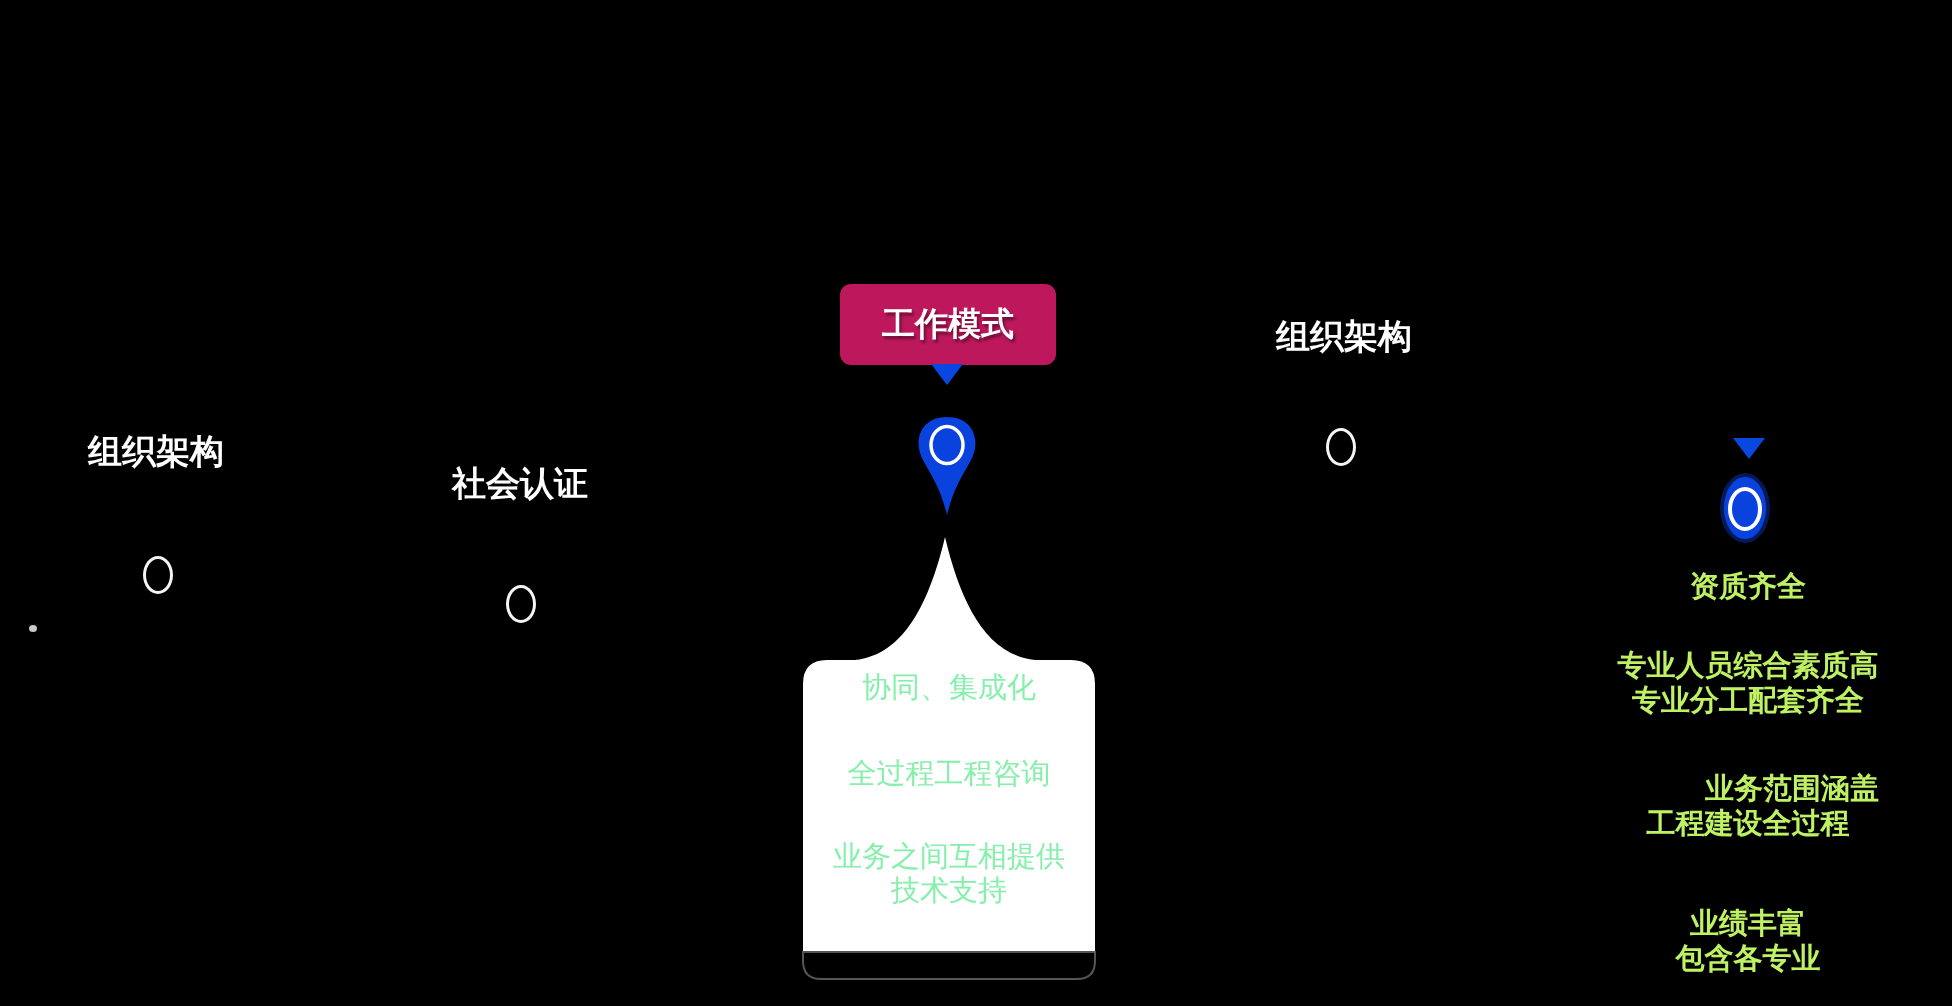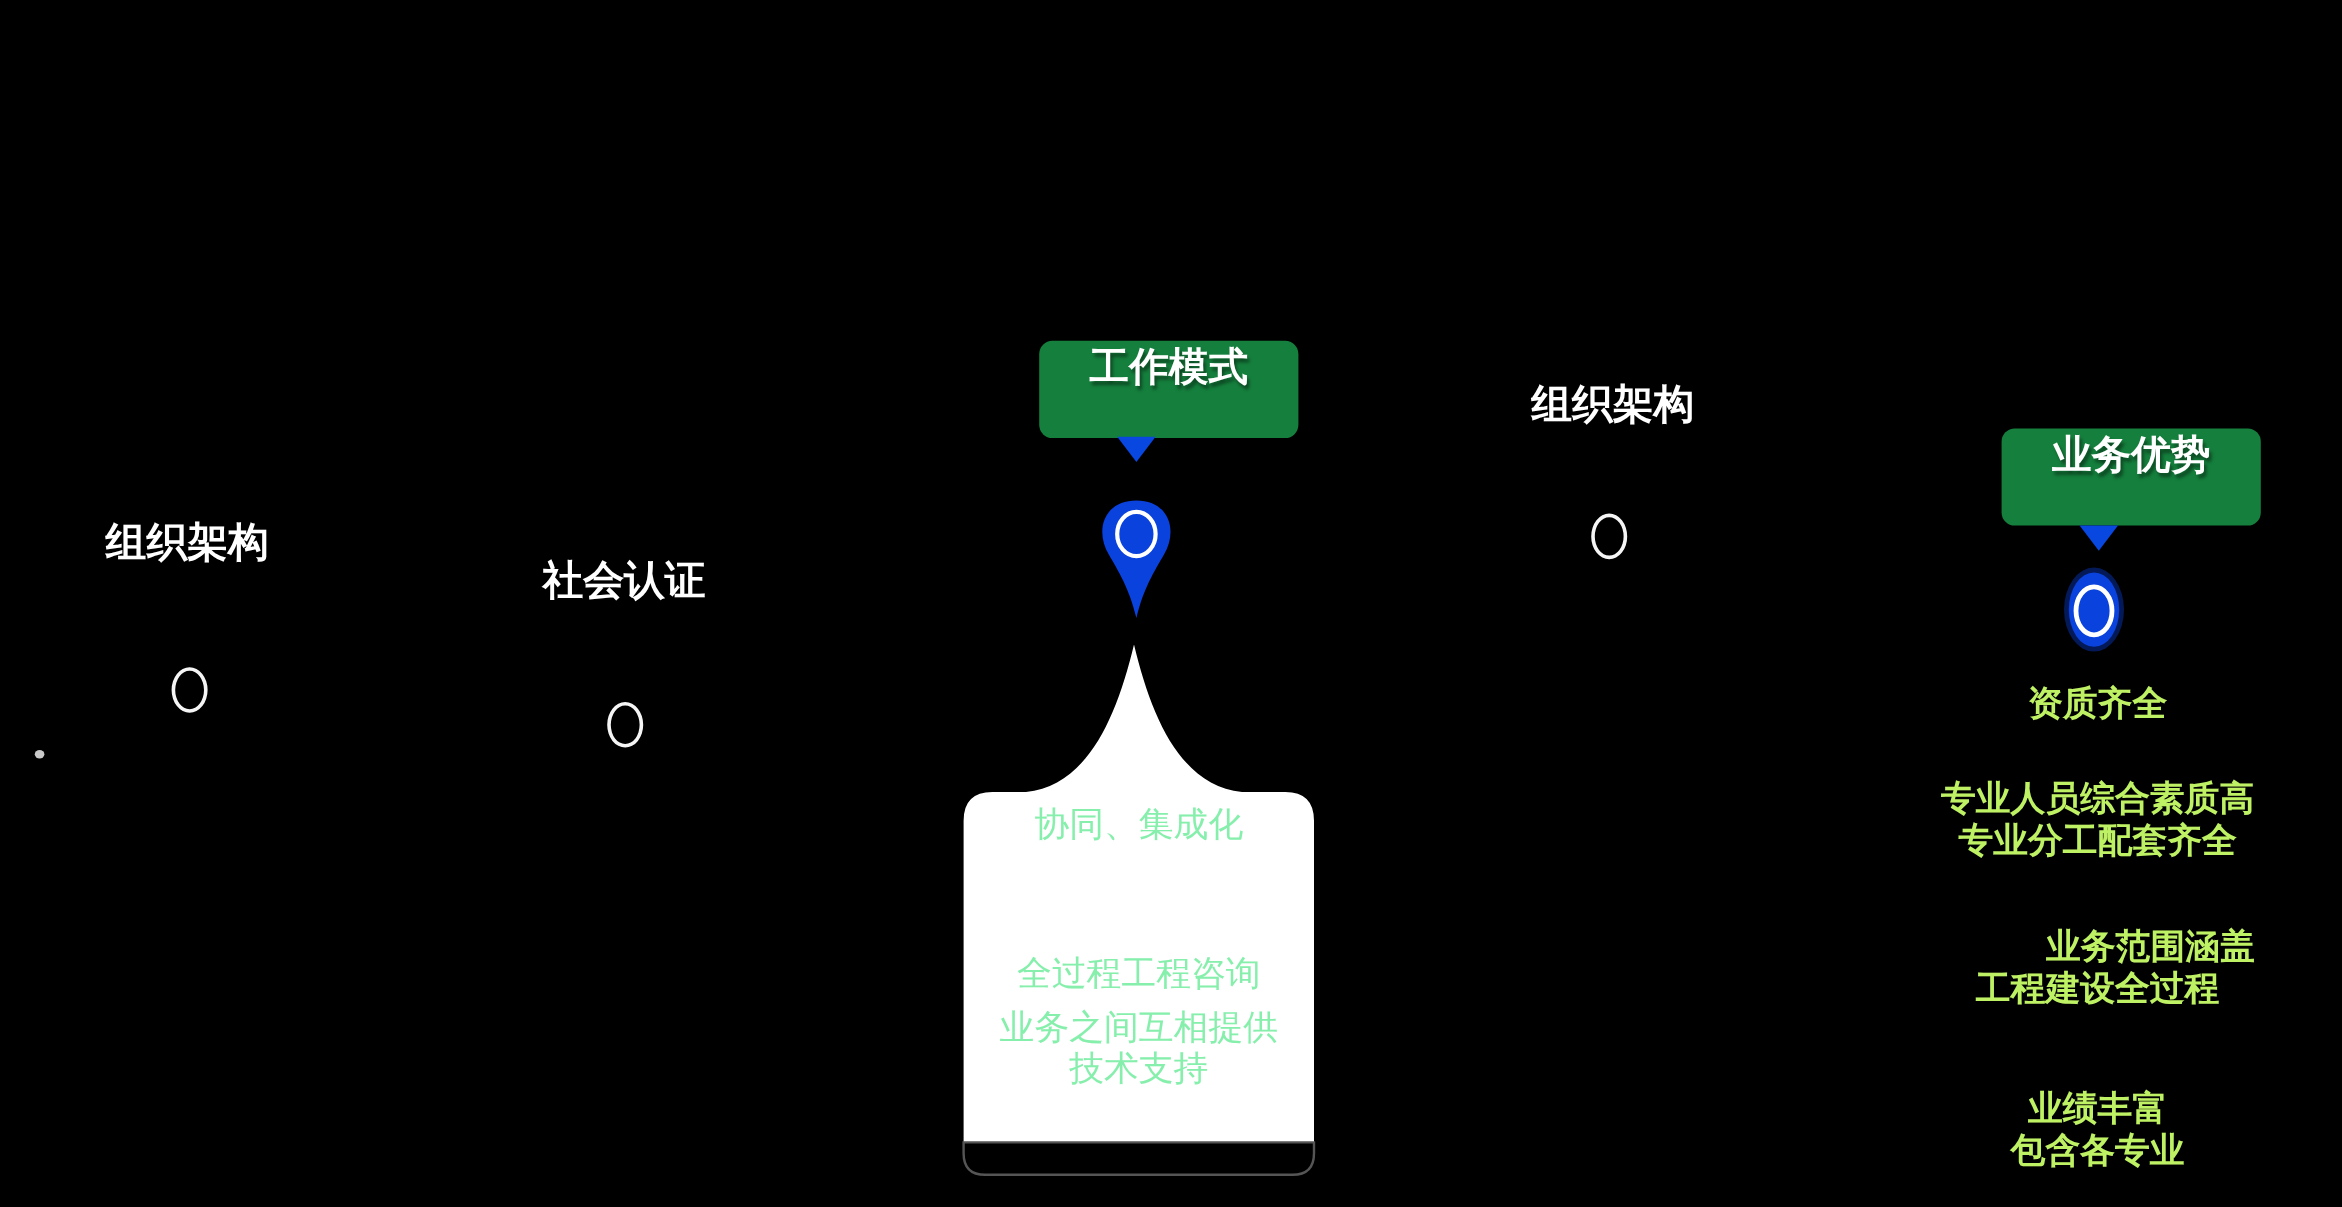--- a/index.html
+++ b/index.html
@@ -13,22 +13,22 @@
     text-shadow:2px 3px 3px rgba(0,0,0,0.55);
   }
   .ring{
     position:absolute;width:30px;height:38px;border:3px solid #f5f5f5;
     border-radius:50%;background:transparent;box-sizing:border-box;
   }
   .tiny-dot{
     position:absolute;width:8px;height:7px;border-radius:50%;background:#c9c9c9;
   }
   .callout{
-    position:absolute;width:216px;height:81px;background:#15803d;
-    border-radius:11px;display:flex;align-items:flex-start;justify-content:center;margin-left:26px;
+    position:absolute;width:216px;height:81px;background:#be185d;
+    border-radius:11px;display:flex;align-items:center;justify-content:center;
   }
   .callout .callout-text{
     color:#ffffff;font-size:33px;font-weight:bold;white-space:nowrap;
     text-shadow:2px 3px 3px rgba(0,0,0,0.45);
   }
   .callout-tail{
     position:absolute;width:0;height:0;
     border-left:16px solid transparent;border-right:16px solid transparent;
     border-top:21px solid #0847e0;
   }
@@ -65,27 +65,24 @@
     <path d="M 42 110 C 36 85 27 71 19 57 C 7 37 15 12 42 12 C 69 12 77 37 65 57 C 57 71 48 85 42 110 Z" fill="#0a42dd"></path>
     <ellipse cx="42" cy="40" rx="16" ry="18.5" fill="none" stroke="#ffffff" stroke-width="3.5"></ellipse>
   </svg>
 
   <svg class="bubble-svg" style="left:798px;top:528px;" width="302" height="456" viewBox="0 0 302 456">
     <path d="M 5 425 L 5 156 Q 5 132 29 132 L 57 132 C 107 127 132 72 147 9 C 162 72 187 127 237 132 L 273 132 Q 297 132 297 156 L 297 425 Z" fill="#ffffff"></path>
     <path d="M 5 424 L 297 424 L 297 433 Q 297 451 279 451 L 23 451 Q 5 451 5 433 Z" fill="#000000" stroke="#555555" stroke-width="2"></path>
   </svg>
 
   <div class="bubble-line" style="left:949px;top:668px;">协同、集成化</div>
-  <div class="bubble-line" style="left:949px;top:792px;">全过程工程咨询</div>
+  <div class="bubble-line" style="left:949px;top:754px;">全过程工程咨询</div>
   <div class="bubble-line" style="left:949px;top:837px;">业务之间互相提供</div>
   <div class="bubble-line" style="left:949px;top:871px;">技术支持</div>
 
-  <div class="callout" style="left:1642px;top:357px;">
-    <span class="callout-text">业务优势</span>
-  </div>
   <div class="callout-tail" style="left:1733px;top:438px;"></div>
 
   <svg class="pin-svg" style="left:1712px;top:470px;" width="66" height="78" viewBox="0 0 66 78">
     <ellipse cx="33" cy="38" rx="25" ry="35" fill="#0a42dd" opacity="0.4"></ellipse>
     <ellipse cx="33" cy="38" rx="21" ry="31" fill="#0a42dd"></ellipse>
     <ellipse cx="33" cy="39" rx="15" ry="20" fill="none" stroke="#ffffff" stroke-width="4"></ellipse>
   </svg>
 
   <div class="adv-line" style="left:1748px;top:567px;">资质齐全</div>
 

